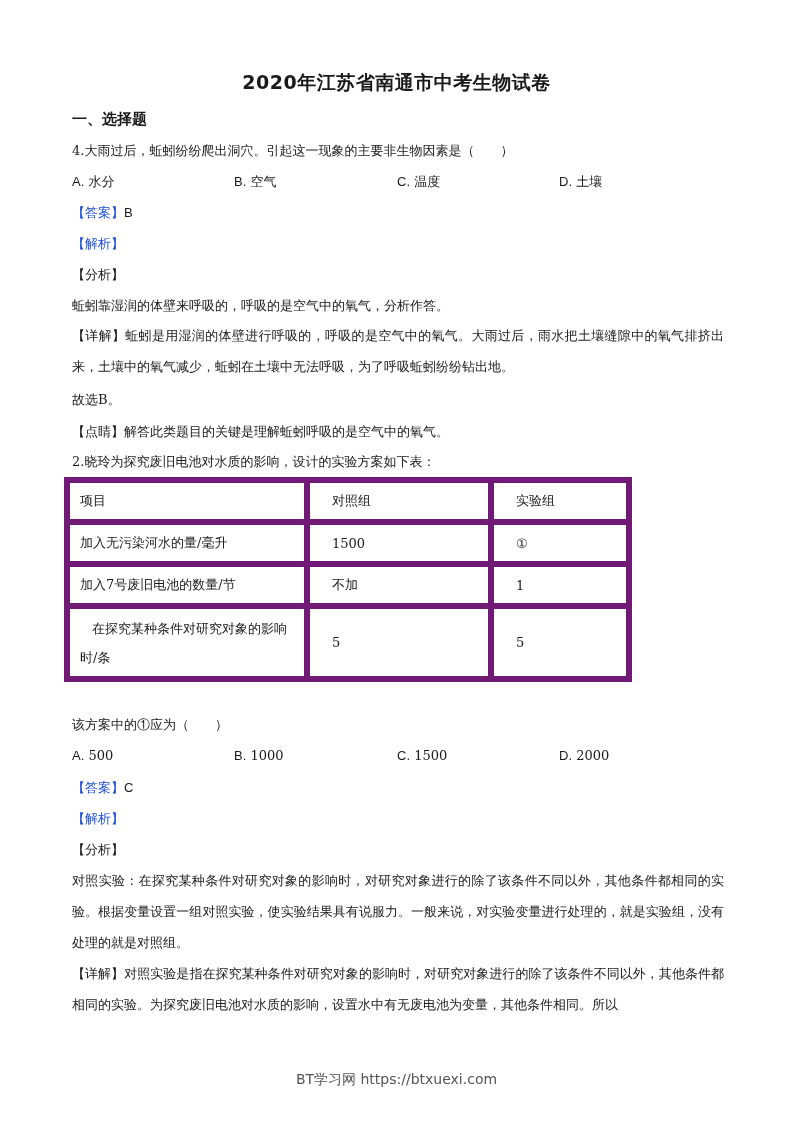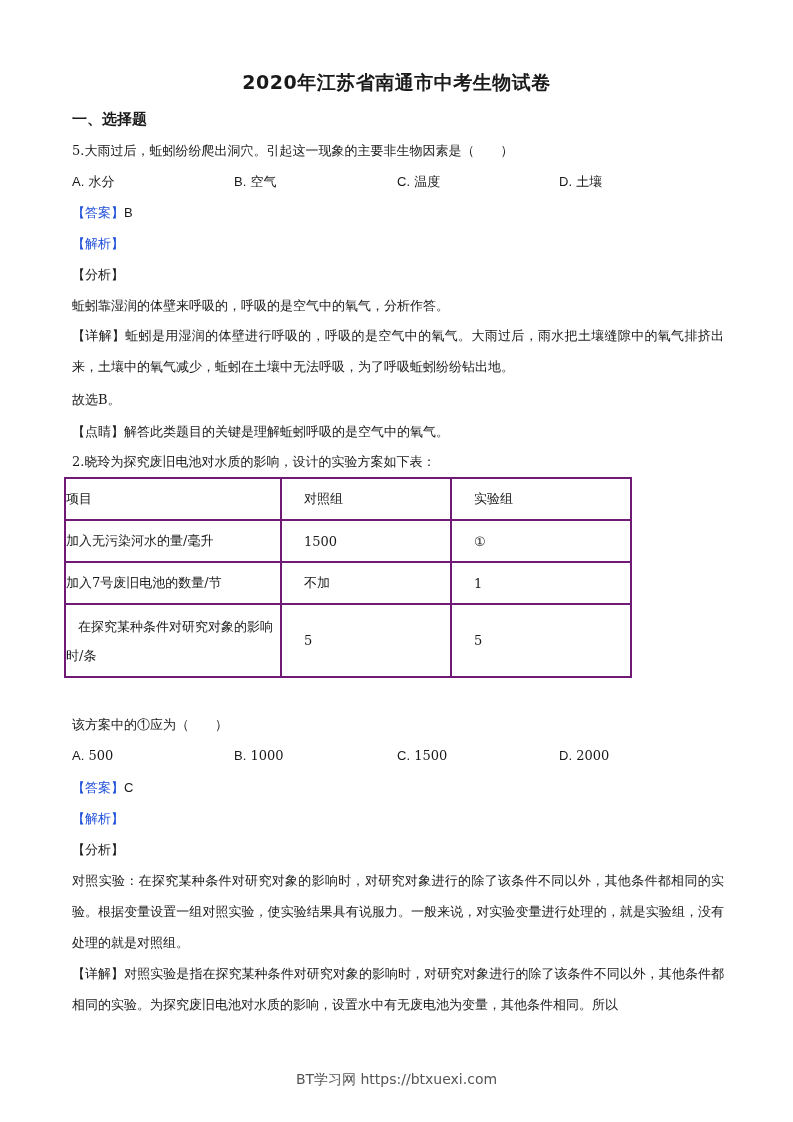--- a/index.html
+++ b/index.html
@@ -9,38 +9,38 @@
   .title { position: absolute; top: 70px; left: 0; width: 793px; text-align: center;
            font-family: "DejaVu Sans", "Liberation Sans", sans-serif; font-weight: bold; font-size: 19px; letter-spacing: 0.5px; }
   .line { position: absolute; left: 72px; font-size: 13px; white-space: nowrap; }
   .section { font-family: "DejaVu Sans", "Liberation Sans", sans-serif; font-weight: bold; font-size: 15px; }
   .blue { color: #1d4ed8; }
   .sans { font-family: "Liberation Sans", "DejaVu Sans", sans-serif; }
   .opts { position: absolute; left: 72px; width: 660px; font-size: 13px; }
   .opt { position: absolute; top: 0; white-space: nowrap; }
   .para { position: absolute; left: 72px; width: 652px; font-size: 13px; line-height: 31px; text-align: justify; }
   table.exp { position: absolute; left: 64px; top: 477px; width: 568px; border-collapse: collapse; font-size: 13px; }
-  table.exp td { border: 2px solid #701a75; padding: 0 0; vertical-align: middle; }
+  table.exp td { border: 6px solid #701a75; padding: 0 10px; vertical-align: middle; }
   table.exp td.c1 { width: 214px; }
   table.exp td.c2 { width: 146px; padding-left: 22px; }
   table.exp td.c3 { padding-left: 22px; }
   .indent { padding-left: 12px; }
   .footer { position: absolute; top: 1071px; left: 0; width: 793px; text-align: center;
             font-family: "DejaVu Sans", "Liberation Sans", sans-serif; font-size: 14px; color: #555; }
 </style>
 </head>
 <body>
 
 <div class="page">
 
   <div class="title">2020年江苏省南通市中考生物试卷</div>
 
   <div class="line section" style="top:110px;">一、选择题</div>
 
-  <div class="line" style="top:142px;">5.大雨过后，蚯蚓纷纷爬出洞穴。引起这一现象的主要非生物因素是（　　）</div>
+  <div class="line" style="top:142px;">4.大雨过后，蚯蚓纷纷爬出洞穴。引起这一现象的主要非生物因素是（　　）</div>
   <div class="opts" style="top:173px;">
     <span class="opt" style="left:0;"><span class="sans">A.</span> <span>水分</span></span>
     <span class="opt" style="left:162px;"><span class="sans">B.</span> <span>空气</span></span>
     <span class="opt" style="left:325px;"><span class="sans">C.</span> <span>温度</span></span>
     <span class="opt" style="left:487px;"><span class="sans">D.</span> <span>土壤</span></span>
   </div>
   <div class="line" style="top:204px;">
     <span class="blue">【答案】</span><span class="sans">B</span>
   </div>
   <div class="line blue" style="top:235px;">【解析】</div>

